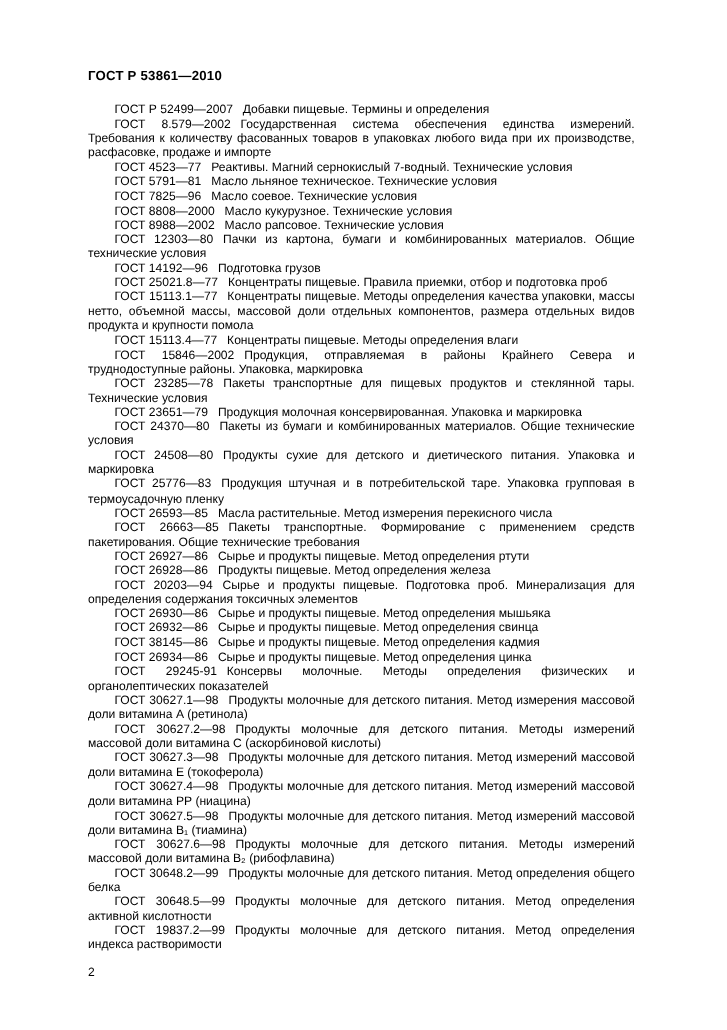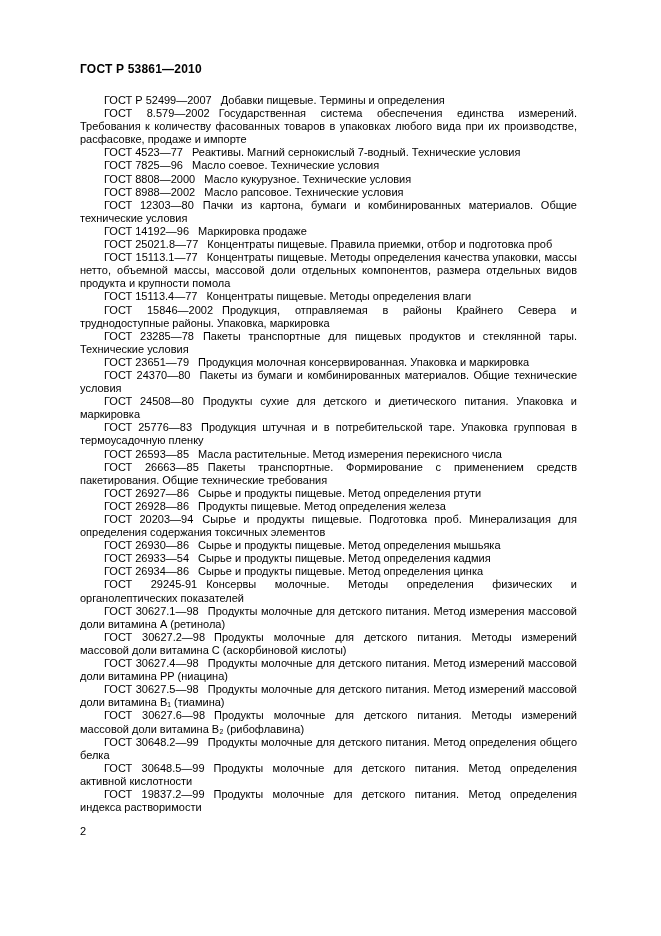--- a/index.html
+++ b/index.html
@@ -48,30 +48,31 @@
 <div class="page">
   <div class="doc-header">ГОСТ Р 53861—2010</div>
 
   <div class="references">
   <p class="ref"><span class="ref-code">ГОСТ Р 52499—2007</span><span class="ref-text">Добавки пищевые. Термины и определения</span></p>
 
   <p class="ref"><span class="ref-code">ГОСТ 8.579—2002</span><span class="ref-text">Государственная система обеспечения единства измерений. Требования к количеству фасованных товаров в упаковках любого вида при их производстве, расфасовке, продаже и импорте</span></p>
 
   <p class="ref"><span class="ref-code">ГОСТ 4523—77</span><span class="ref-text">Реактивы. Магний сернокислый 7-водный. Технические условия</span></p>
 
+  <p class="ref"><span class="ref-code">ГОСТ 5791—81</span><span class="ref-text">Масло льняное техническое. Технические условия</span></p>
 
   <p class="ref"><span class="ref-code">ГОСТ 7825—96</span><span class="ref-text">Масло соевое. Технические условия</span></p>
 
   <p class="ref"><span class="ref-code">ГОСТ 8808—2000</span><span class="ref-text">Масло кукурузное. Технические условия</span></p>
 
   <p class="ref"><span class="ref-code">ГОСТ 8988—2002</span><span class="ref-text">Масло рапсовое. Технические условия</span></p>
 
   <p class="ref"><span class="ref-code">ГОСТ 12303—80</span><span class="ref-text">Пачки из картона, бумаги и комбинированных материалов. Общие технические условия</span></p>
 
-  <p class="ref"><span class="ref-code">ГОСТ 14192—96</span><span class="ref-text">Маркировка продаже</span></p>
+  <p class="ref"><span class="ref-code">ГОСТ 14192—96</span><span class="ref-text">Подготовка грузов</span></p>
 
   <p class="ref"><span class="ref-code">ГОСТ 25021.8—77</span><span class="ref-text">Концентраты пищевые. Правила приемки, отбор и подготовка проб</span></p>
 
   <p class="ref"><span class="ref-code">ГОСТ 15113.1—77</span><span class="ref-text">Концентраты пищевые. Методы определения качества упаковки, массы нетто, объемной массы, массовой доли отдельных компонентов, размера отдельных видов продукта и крупности помола</span></p>
 
   <p class="ref"><span class="ref-code">ГОСТ 15113.4—77</span><span class="ref-text">Концентраты пищевые. Методы определения влаги</span></p>
 
 
   <p class="ref"><span class="ref-code">ГОСТ 15846—2002</span><span class="ref-text">Продукция, отправляемая в районы Крайнего Севера и труднодоступные районы. Упаковка, маркировка</span></p>
 
@@ -90,31 +91,33 @@
   <p class="ref"><span class="ref-code">ГОСТ 26663—85</span><span class="ref-text">Пакеты транспортные. Формирование с применением средств пакетирования. Общие технические требования</span></p>
 
   <p class="ref"><span class="ref-code">ГОСТ 26927—86</span><span class="ref-text">Сырье и продукты пищевые. Метод определения ртути</span></p>
 
   <p class="ref"><span class="ref-code">ГОСТ 26928—86</span><span class="ref-text">Продукты пищевые. Метод определения железа</span></p>
 
   <p class="ref"><span class="ref-code">ГОСТ 20203—94</span><span class="ref-text">Сырье и продукты пищевые. Подготовка проб. Минерализация для определения содержания токсичных элементов</span></p>
 
   <p class="ref"><span class="ref-code">ГОСТ 26930—86</span><span class="ref-text">Сырье и продукты пищевые. Метод определения мышьяка</span></p>
 
+  <p class="ref"><span class="ref-code">ГОСТ 26932—86</span><span class="ref-text">Сырье и продукты пищевые. Метод определения свинца</span></p>
 
-  <p class="ref"><span class="ref-code">ГОСТ 26933—54</span><span class="ref-text">Сырье и продукты пищевые. Метод определения кадмия</span></p>
+  <p class="ref"><span class="ref-code">ГОСТ 38145—86</span><span class="ref-text">Сырье и продукты пищевые. Метод определения кадмия</span></p>
 
   <p class="ref"><span class="ref-code">ГОСТ 26934—86</span><span class="ref-text">Сырье и продукты пищевые. Метод определения цинка</span></p>
 
   <p class="ref"><span class="ref-code">ГОСТ 29245-91</span><span class="ref-text">Консервы молочные. Методы определения физических и органолептических показателей</span></p>
 
   <p class="ref"><span class="ref-code">ГОСТ 30627.1—98</span><span class="ref-text">Продукты молочные для детского питания. Метод измерения массовой доли витамина А (ретинола)</span></p>
 
   <p class="ref"><span class="ref-code">ГОСТ 30627.2—98</span><span class="ref-text">Продукты молочные для детского питания. Методы измерений массовой доли витамина С (аскорбиновой кислоты)</span></p>
 
+  <p class="ref"><span class="ref-code">ГОСТ 30627.3—98</span><span class="ref-text">Продукты молочные для детского питания. Метод измерений массовой доли витамина Е (токоферола)</span></p>
 
   <p class="ref"><span class="ref-code">ГОСТ 30627.4—98</span><span class="ref-text">Продукты молочные для детского питания. Метод измерений массовой доли витамина РР (ниацина)</span></p>
 
   <p class="ref"><span class="ref-code">ГОСТ 30627.5—98</span><span class="ref-text">Продукты молочные для детского питания. Метод измерений массовой доли витамина В₁ (тиамина)</span></p>
 
   <p class="ref"><span class="ref-code">ГОСТ 30627.6—98</span><span class="ref-text">Продукты молочные для детского питания. Методы измерений массовой доли витамина В₂ (рибофлавина)</span></p>
 
   <p class="ref"><span class="ref-code">ГОСТ 30648.2—99</span><span class="ref-text">Продукты молочные для детского питания. Метод определения общего белка</span></p>
 
   <p class="ref"><span class="ref-code">ГОСТ 30648.5—99</span><span class="ref-text">Продукты молочные для детского питания. Метод определения активной кислотности</span></p>

